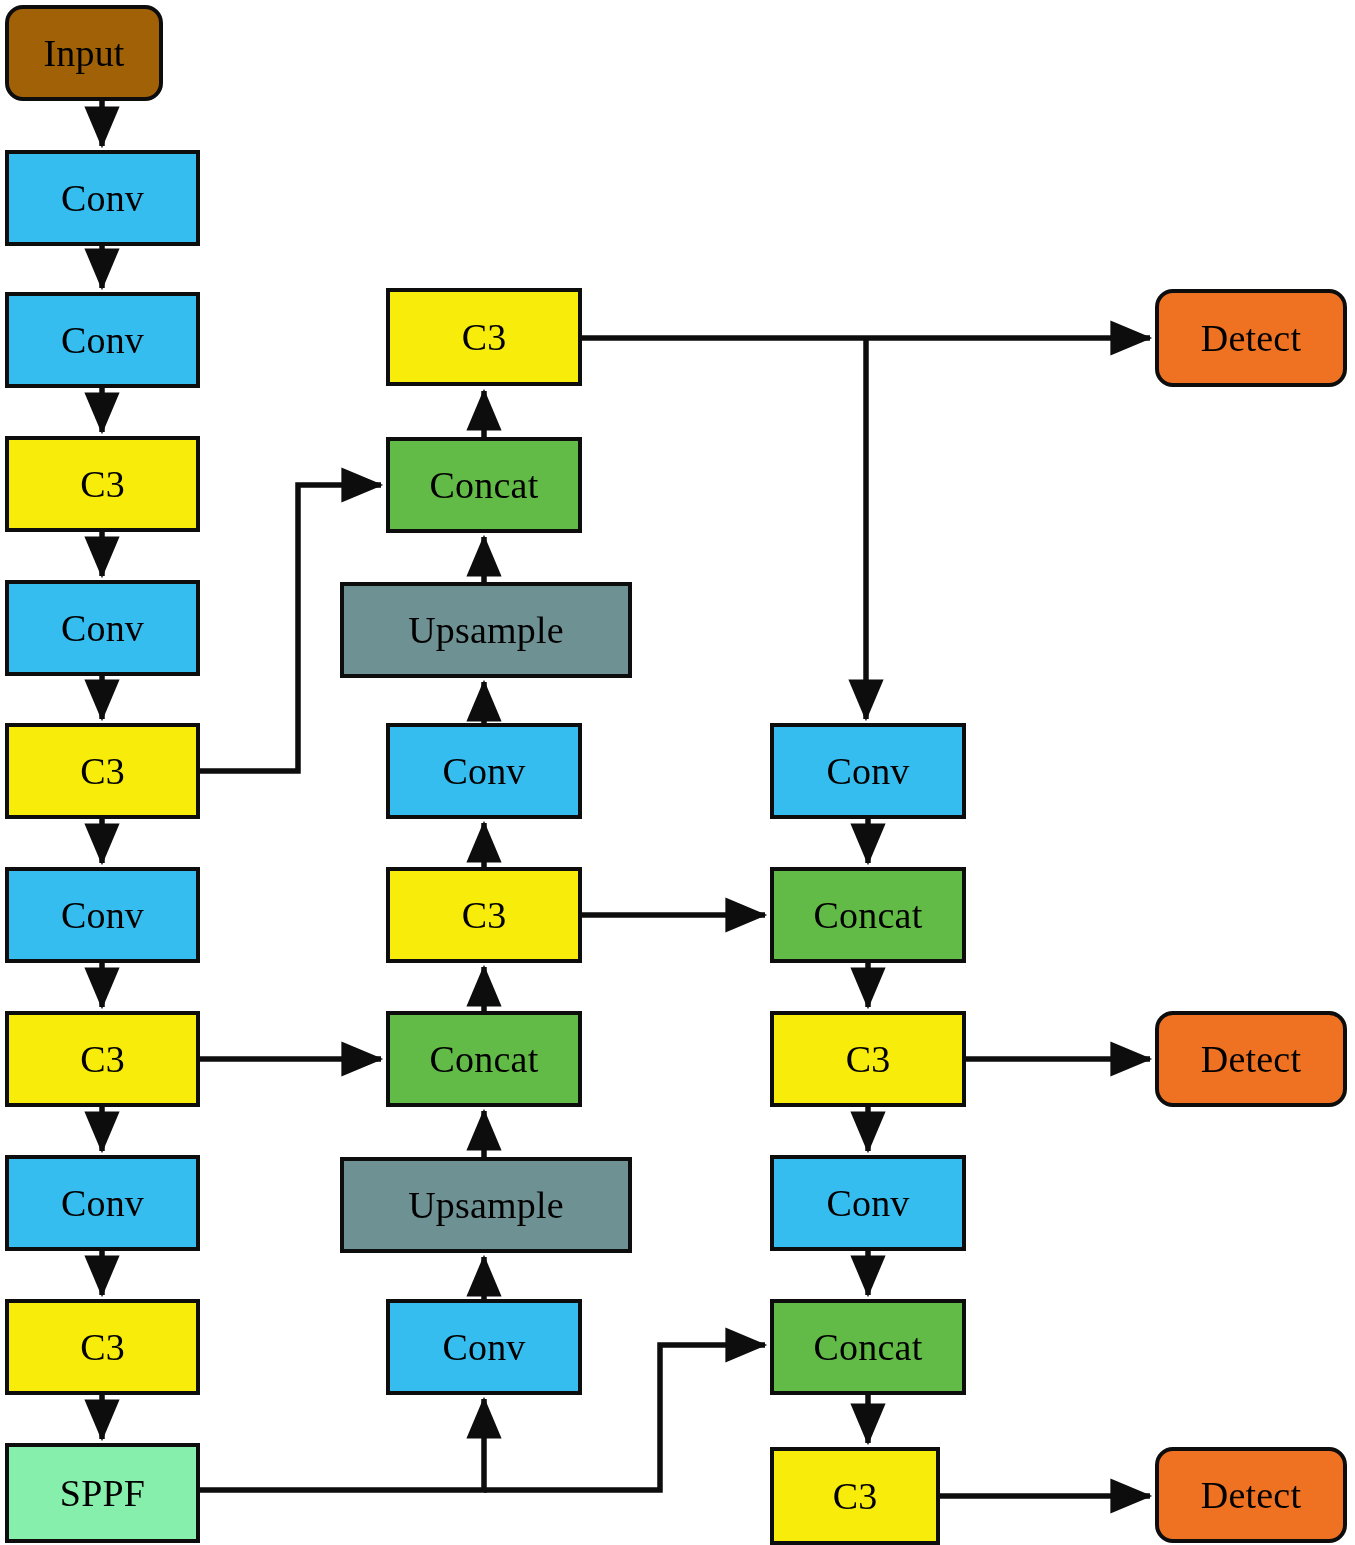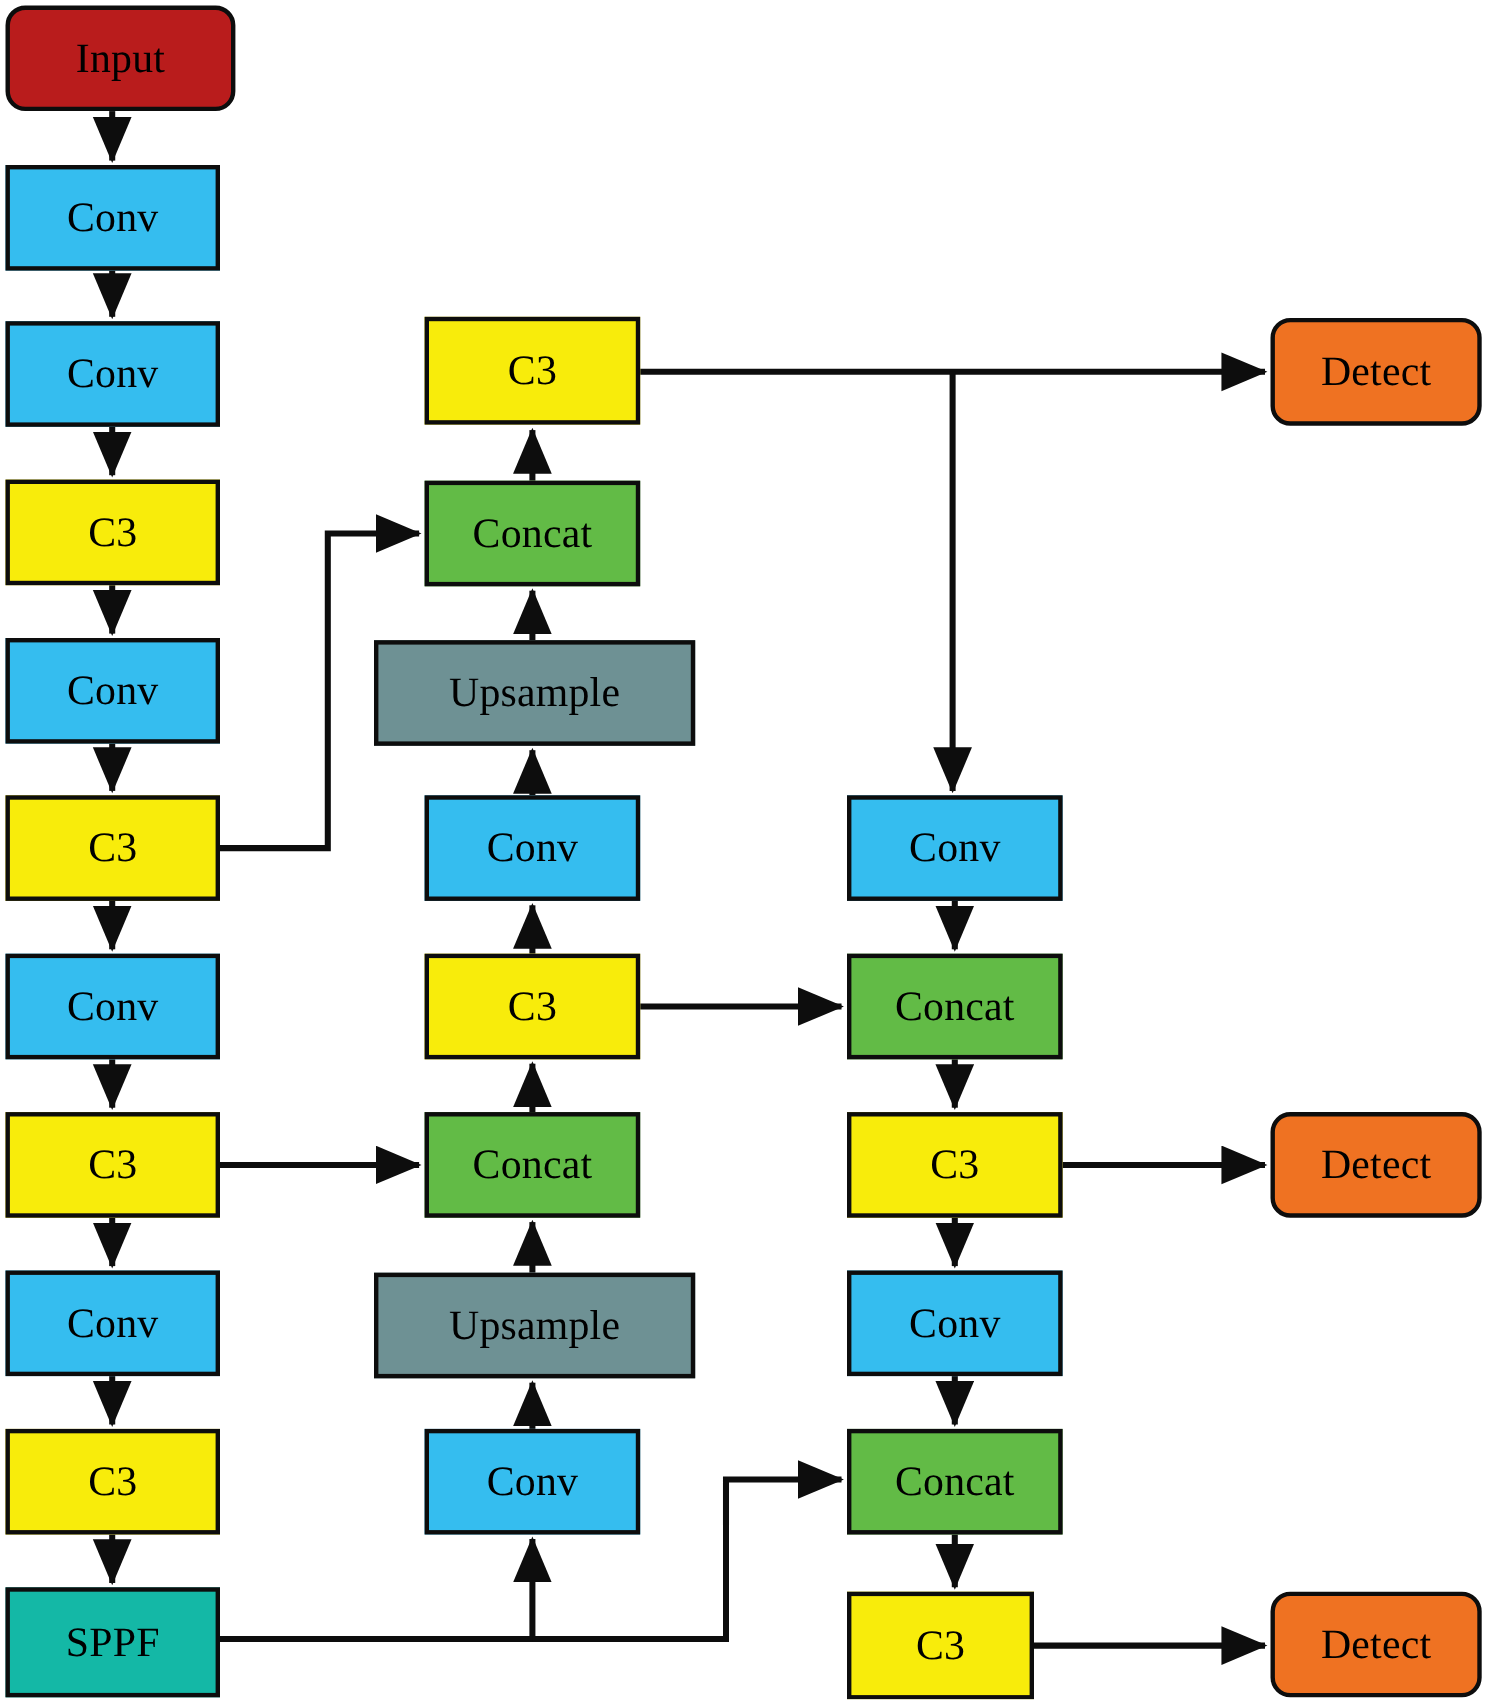--- a/index.html
+++ b/index.html
@@ -84,31 +84,31 @@
       <path d="M868,1107 L868,1151"></path>
       <path d="M868,1251 L868,1295"></path>
       <path d="M868,1395 L868,1443"></path>
 
       <path d="M966,1059 L1150,1059"></path>
       <path d="M940,1496 L1150,1496"></path>
     </g>
   </svg>
 
   <div id="node-layer">
-      <div class="node rounded" style="left: 5px; top: 5px; width: 209px; height: 96px; background: #b91c1c; border-color: rgb(13, 13, 13);">Input</div>
+      <div class="node rounded" style="left: 5px; top: 5px; width: 158px; height: 96px; background: #a16207; border-color: rgb(13, 13, 13);">Input</div>
       <div class="node" style="left: 5px; top: 150px; width: 195px; height: 96px; background: rgb(53, 189, 239); border-color: rgb(13, 13, 13);">Conv</div>
       <div class="node" style="left: 5px; top: 292px; width: 195px; height: 96px; background: rgb(53, 189, 239); border-color: rgb(13, 13, 13);">Conv</div>
       <div class="node" style="left: 5px; top: 436px; width: 195px; height: 96px; background: rgb(248, 236, 11); border-color: rgb(13, 13, 13);">C3</div>
       <div class="node" style="left: 5px; top: 580px; width: 195px; height: 96px; background: rgb(53, 189, 239); border-color: rgb(13, 13, 13);">Conv</div>
       <div class="node" style="left: 5px; top: 723px; width: 195px; height: 96px; background: rgb(248, 236, 11); border-color: rgb(13, 13, 13);">C3</div>
       <div class="node" style="left: 5px; top: 867px; width: 195px; height: 96px; background: rgb(53, 189, 239); border-color: rgb(13, 13, 13);">Conv</div>
       <div class="node" style="left: 5px; top: 1011px; width: 195px; height: 96px; background: rgb(248, 236, 11); border-color: rgb(13, 13, 13);">C3</div>
       <div class="node" style="left: 5px; top: 1155px; width: 195px; height: 96px; background: rgb(53, 189, 239); border-color: rgb(13, 13, 13);">Conv</div>
       <div class="node" style="left: 5px; top: 1299px; width: 195px; height: 96px; background: rgb(248, 236, 11); border-color: rgb(13, 13, 13);">C3</div>
-      <div class="node" style="left: 5px; top: 1443px; width: 195px; height: 100px; background: #14b8a6; border-color: rgb(13, 13, 13);">SPPF</div>
+      <div class="node" style="left: 5px; top: 1443px; width: 195px; height: 100px; background: #86efac; border-color: rgb(13, 13, 13);">SPPF</div>
       <div class="node" style="left: 386px; top: 288px; width: 196px; height: 98px; background: rgb(248, 236, 11); border-color: rgb(13, 13, 13);">C3</div>
       <div class="node" style="left: 386px; top: 437px; width: 196px; height: 96px; background: rgb(98, 187, 70); border-color: rgb(13, 13, 13);">Concat</div>
       <div class="node" style="left: 340px; top: 582px; width: 292px; height: 96px; background: rgb(110, 145, 148); border-color: rgb(13, 13, 13);">Upsample</div>
       <div class="node" style="left: 386px; top: 723px; width: 196px; height: 96px; background: rgb(53, 189, 239); border-color: rgb(13, 13, 13);">Conv</div>
       <div class="node" style="left: 386px; top: 867px; width: 196px; height: 96px; background: rgb(248, 236, 11); border-color: rgb(13, 13, 13);">C3</div>
       <div class="node" style="left: 386px; top: 1011px; width: 196px; height: 96px; background: rgb(98, 187, 70); border-color: rgb(13, 13, 13);">Concat</div>
       <div class="node" style="left: 340px; top: 1157px; width: 292px; height: 96px; background: rgb(110, 145, 148); border-color: rgb(13, 13, 13);">Upsample</div>
       <div class="node" style="left: 386px; top: 1299px; width: 196px; height: 96px; background: rgb(53, 189, 239); border-color: rgb(13, 13, 13);">Conv</div>
       <div class="node" style="left: 770px; top: 723px; width: 196px; height: 96px; background: rgb(53, 189, 239); border-color: rgb(13, 13, 13);">Conv</div>
       <div class="node" style="left: 770px; top: 867px; width: 196px; height: 96px; background: rgb(98, 187, 70); border-color: rgb(13, 13, 13);">Concat</div>

